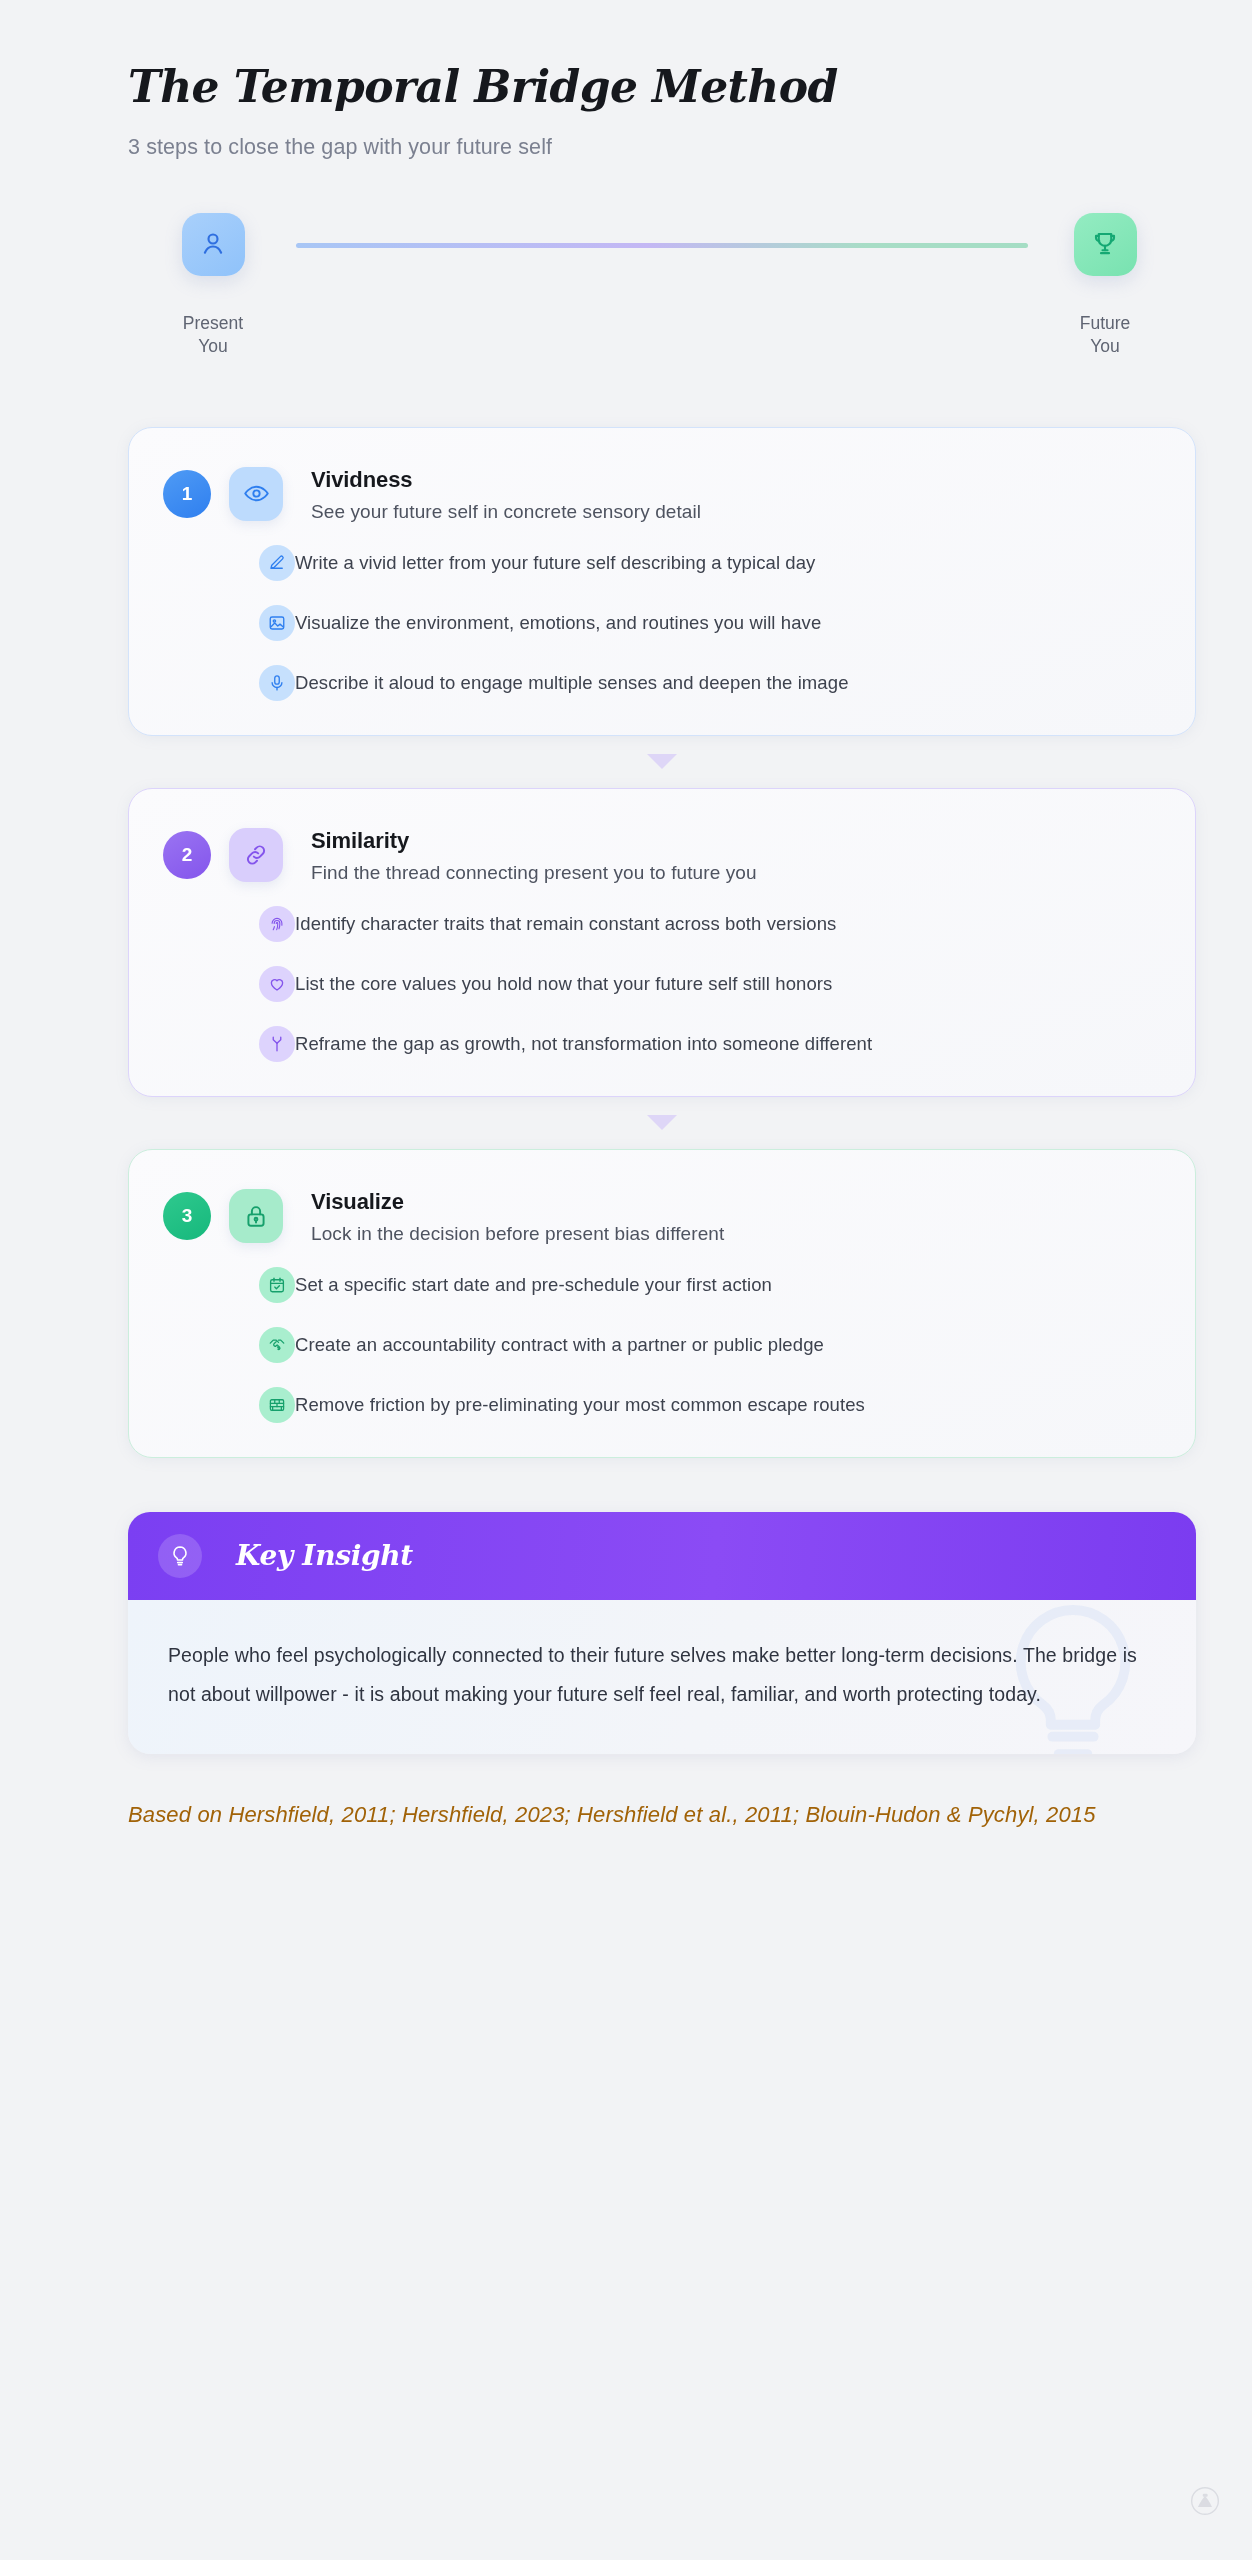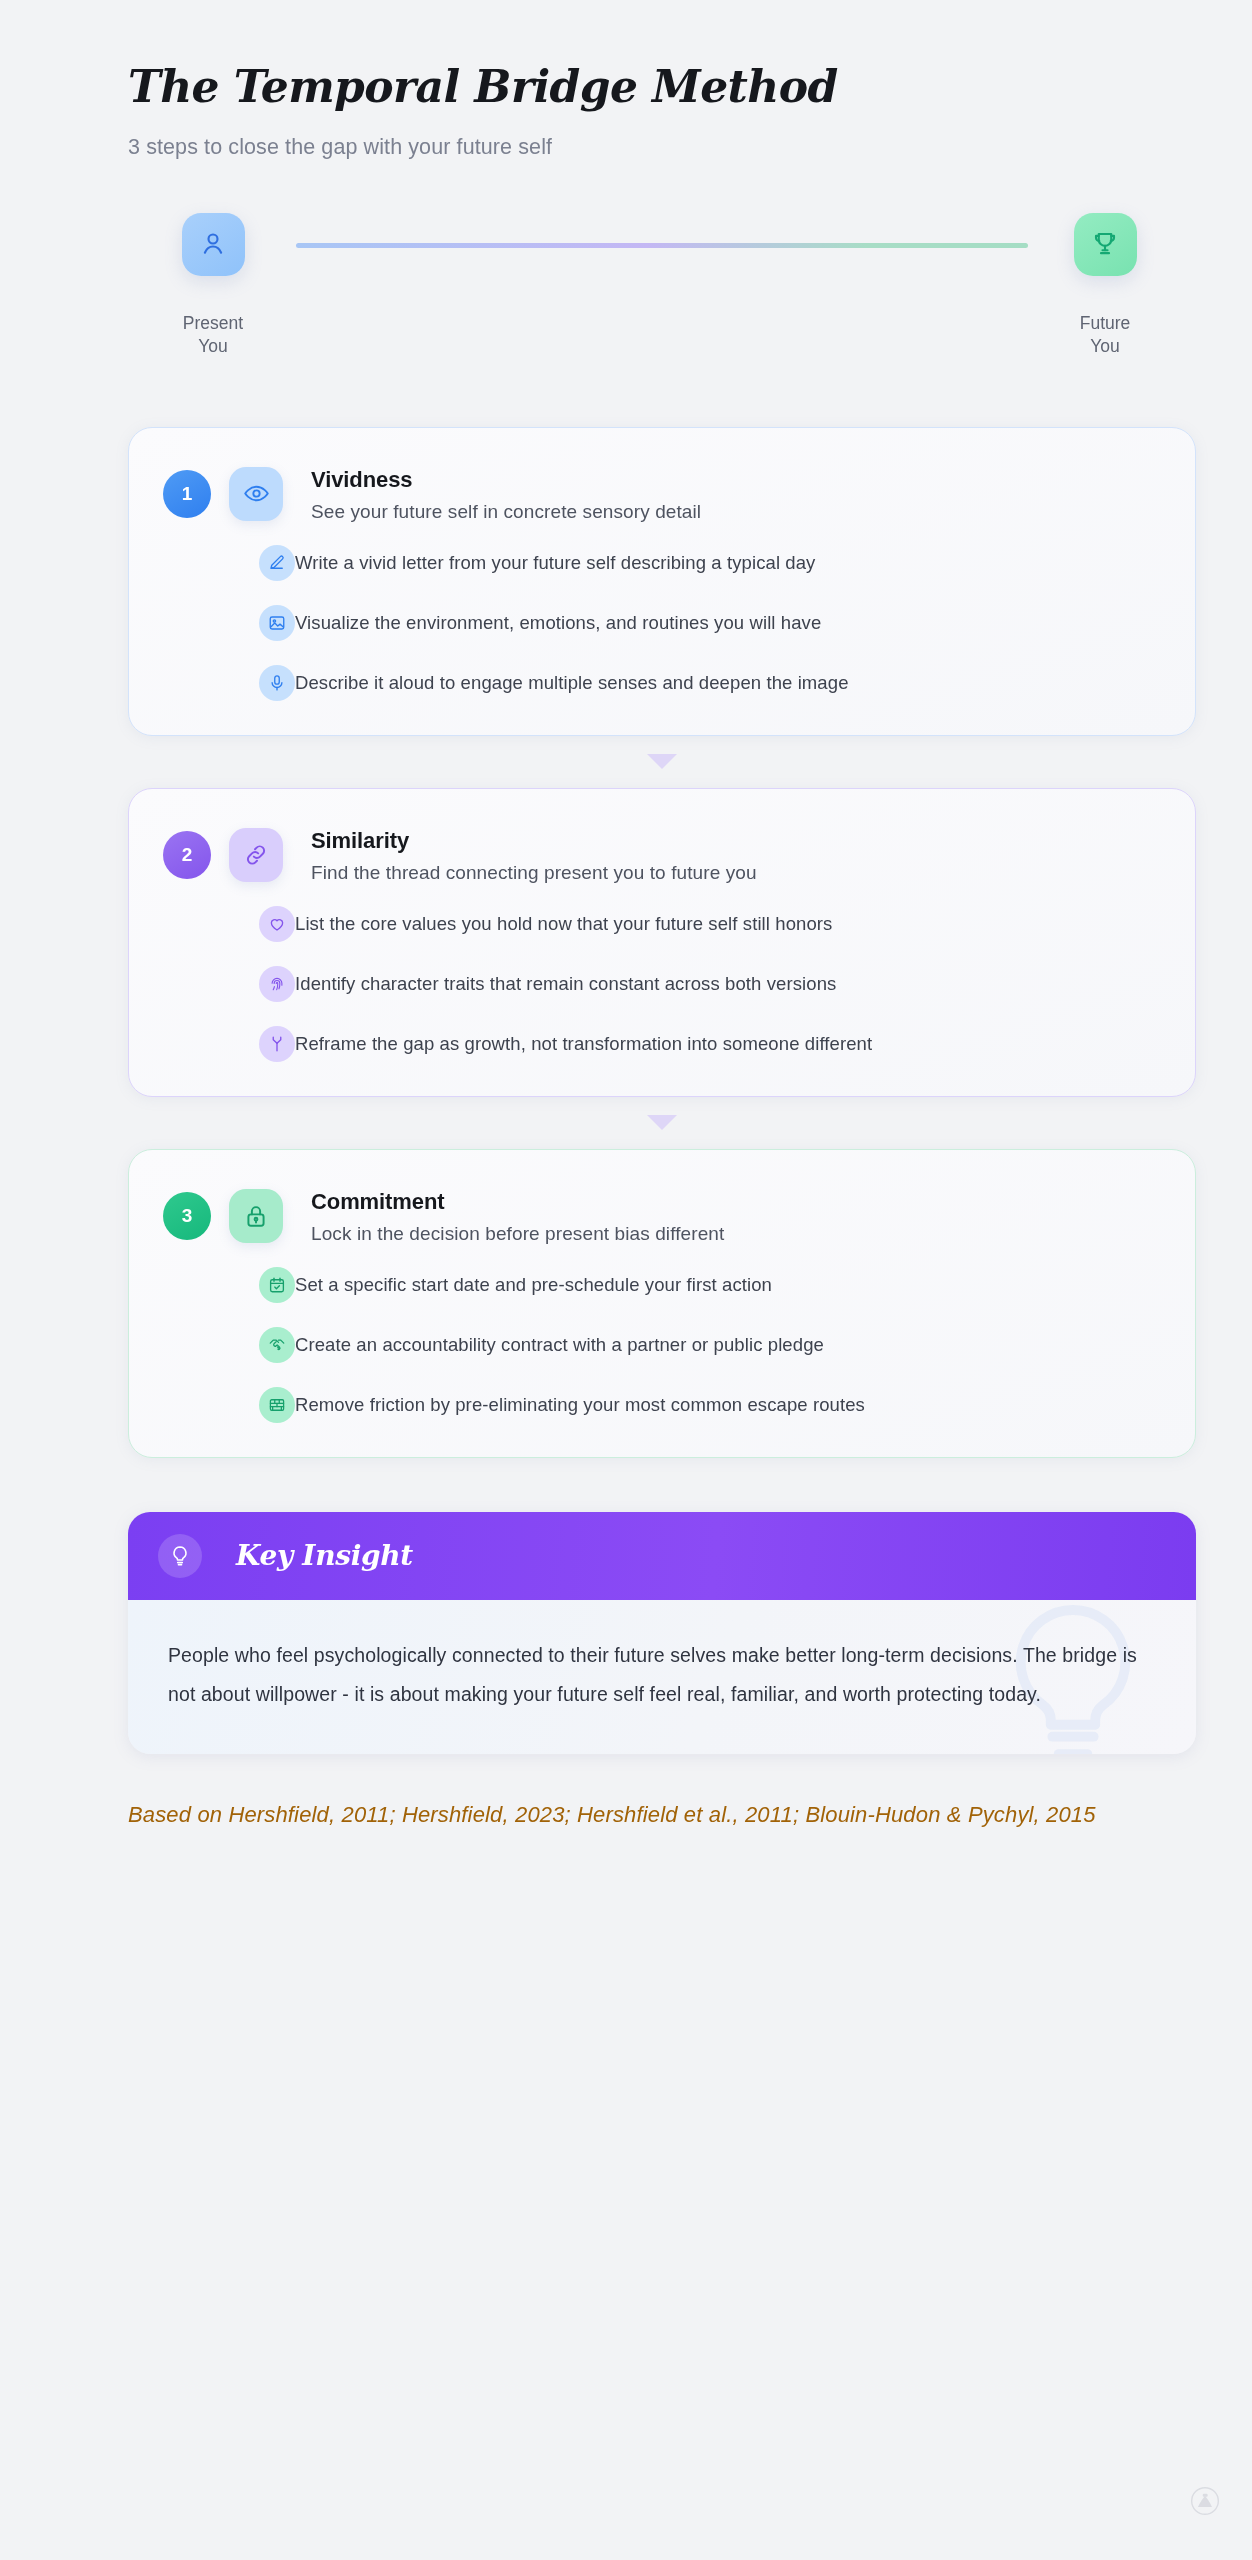--- a/index.html
+++ b/index.html
@@ -296,36 +296,36 @@
           </svg>
         </div>
         <div class="head-text">
           <div class="step-title">Similarity</div>
           <div class="step-sub">Find the thread connecting present you to future you</div>
         </div>
       </div>
       <div class="bullets">
         <div class="bullet">
           <div class="bullet-ico b2">
-            <svg width="18" height="18" viewBox="0 0 24 24" fill="none" stroke="#8455ec" stroke-width="1.8" stroke-linecap="round" stroke-linejoin="round">
-              <path d="M12 20s-7.5-4.6-7.5-9.6a4.3 4.3 0 0 1 7.5-2.8 4.3 4.3 0 0 1 7.5 2.8C19.5 15.4 12 20 12 20z"></path>
-            </svg>
-          </div>
-          <div class="bullet-text">List the core values you hold now that your future self still honors</div>
-        </div>
-        <div class="bullet">
-          <div class="bullet-ico b2">
             <svg width="18" height="18" viewBox="0 0 24 24" fill="none" stroke="#8455ec" stroke-width="1.5" stroke-linecap="round">
               <path d="M5.5 11a6.5 6.5 0 0 1 13 0v2.5"></path>
               <path d="M8.2 11.2a3.8 3.8 0 0 1 7.6 0c0 3-.4 5.3-1.2 7.2"></path>
               <path d="M11 11.2a1 1 0 0 1 2 0c0 3.6-.5 6.4-1.4 8.3"></path>
               <path d="M8.5 15.5c-.3 1.6-.8 3-1.5 4.2"></path>
             </svg>
           </div>
           <div class="bullet-text">Identify character traits that remain constant across both versions</div>
+        </div>
+        <div class="bullet">
+          <div class="bullet-ico b2">
+            <svg width="18" height="18" viewBox="0 0 24 24" fill="none" stroke="#8455ec" stroke-width="1.8" stroke-linecap="round" stroke-linejoin="round">
+              <path d="M12 20s-7.5-4.6-7.5-9.6a4.3 4.3 0 0 1 7.5-2.8 4.3 4.3 0 0 1 7.5 2.8C19.5 15.4 12 20 12 20z"></path>
+            </svg>
+          </div>
+          <div class="bullet-text">List the core values you hold now that your future self still honors</div>
         </div>
         <div class="bullet">
           <div class="bullet-ico b2">
             <svg width="18" height="18" viewBox="0 0 24 24" fill="none" stroke="#8455ec" stroke-width="1.8" stroke-linecap="round" stroke-linejoin="round">
               <path d="M7 3v3.2L12 11l5-4.8V3"></path>
                 <path d="M12 11v10"></path>
             </svg>
           </div>
           <div class="bullet-text">Reframe the gap as growth, not transformation into someone different</div>
         </div>
@@ -341,21 +341,21 @@
         <div class="step-num n3">3</div>
         <div class="step-chip b3">
           <svg width="26" height="26" viewBox="0 0 24 24" fill="none" stroke="#16a06c" stroke-width="1.8" stroke-linecap="round" stroke-linejoin="round">
             <rect x="5" y="10.5" width="14" height="10.5" rx="2.3"></rect>
             <path d="M8.2 10.5V7.6a3.8 3.8 0 0 1 7.6 0v2.9"></path>
             <circle cx="12" cy="15" r="1.3"></circle>
               <path d="M12 16.3v1.8"></path>
           </svg>
         </div>
         <div class="head-text">
-          <div class="step-title">Commitment</div>
+          <div class="step-title">Visualize</div>
           <div class="step-sub">Lock in the decision before present bias different</div>
         </div>
       </div>
       <div class="bullets">
         <div class="bullet">
           <div class="bullet-ico b3">
             <svg width="18" height="18" viewBox="0 0 24 24" fill="none" stroke="#16a06c" stroke-width="1.8" stroke-linecap="round" stroke-linejoin="round">
               <rect x="3.5" y="5" width="17" height="16" rx="2.2"></rect>
               <path d="M3.5 9.8h17"></path>
                 <path d="M8 3v4"></path>

